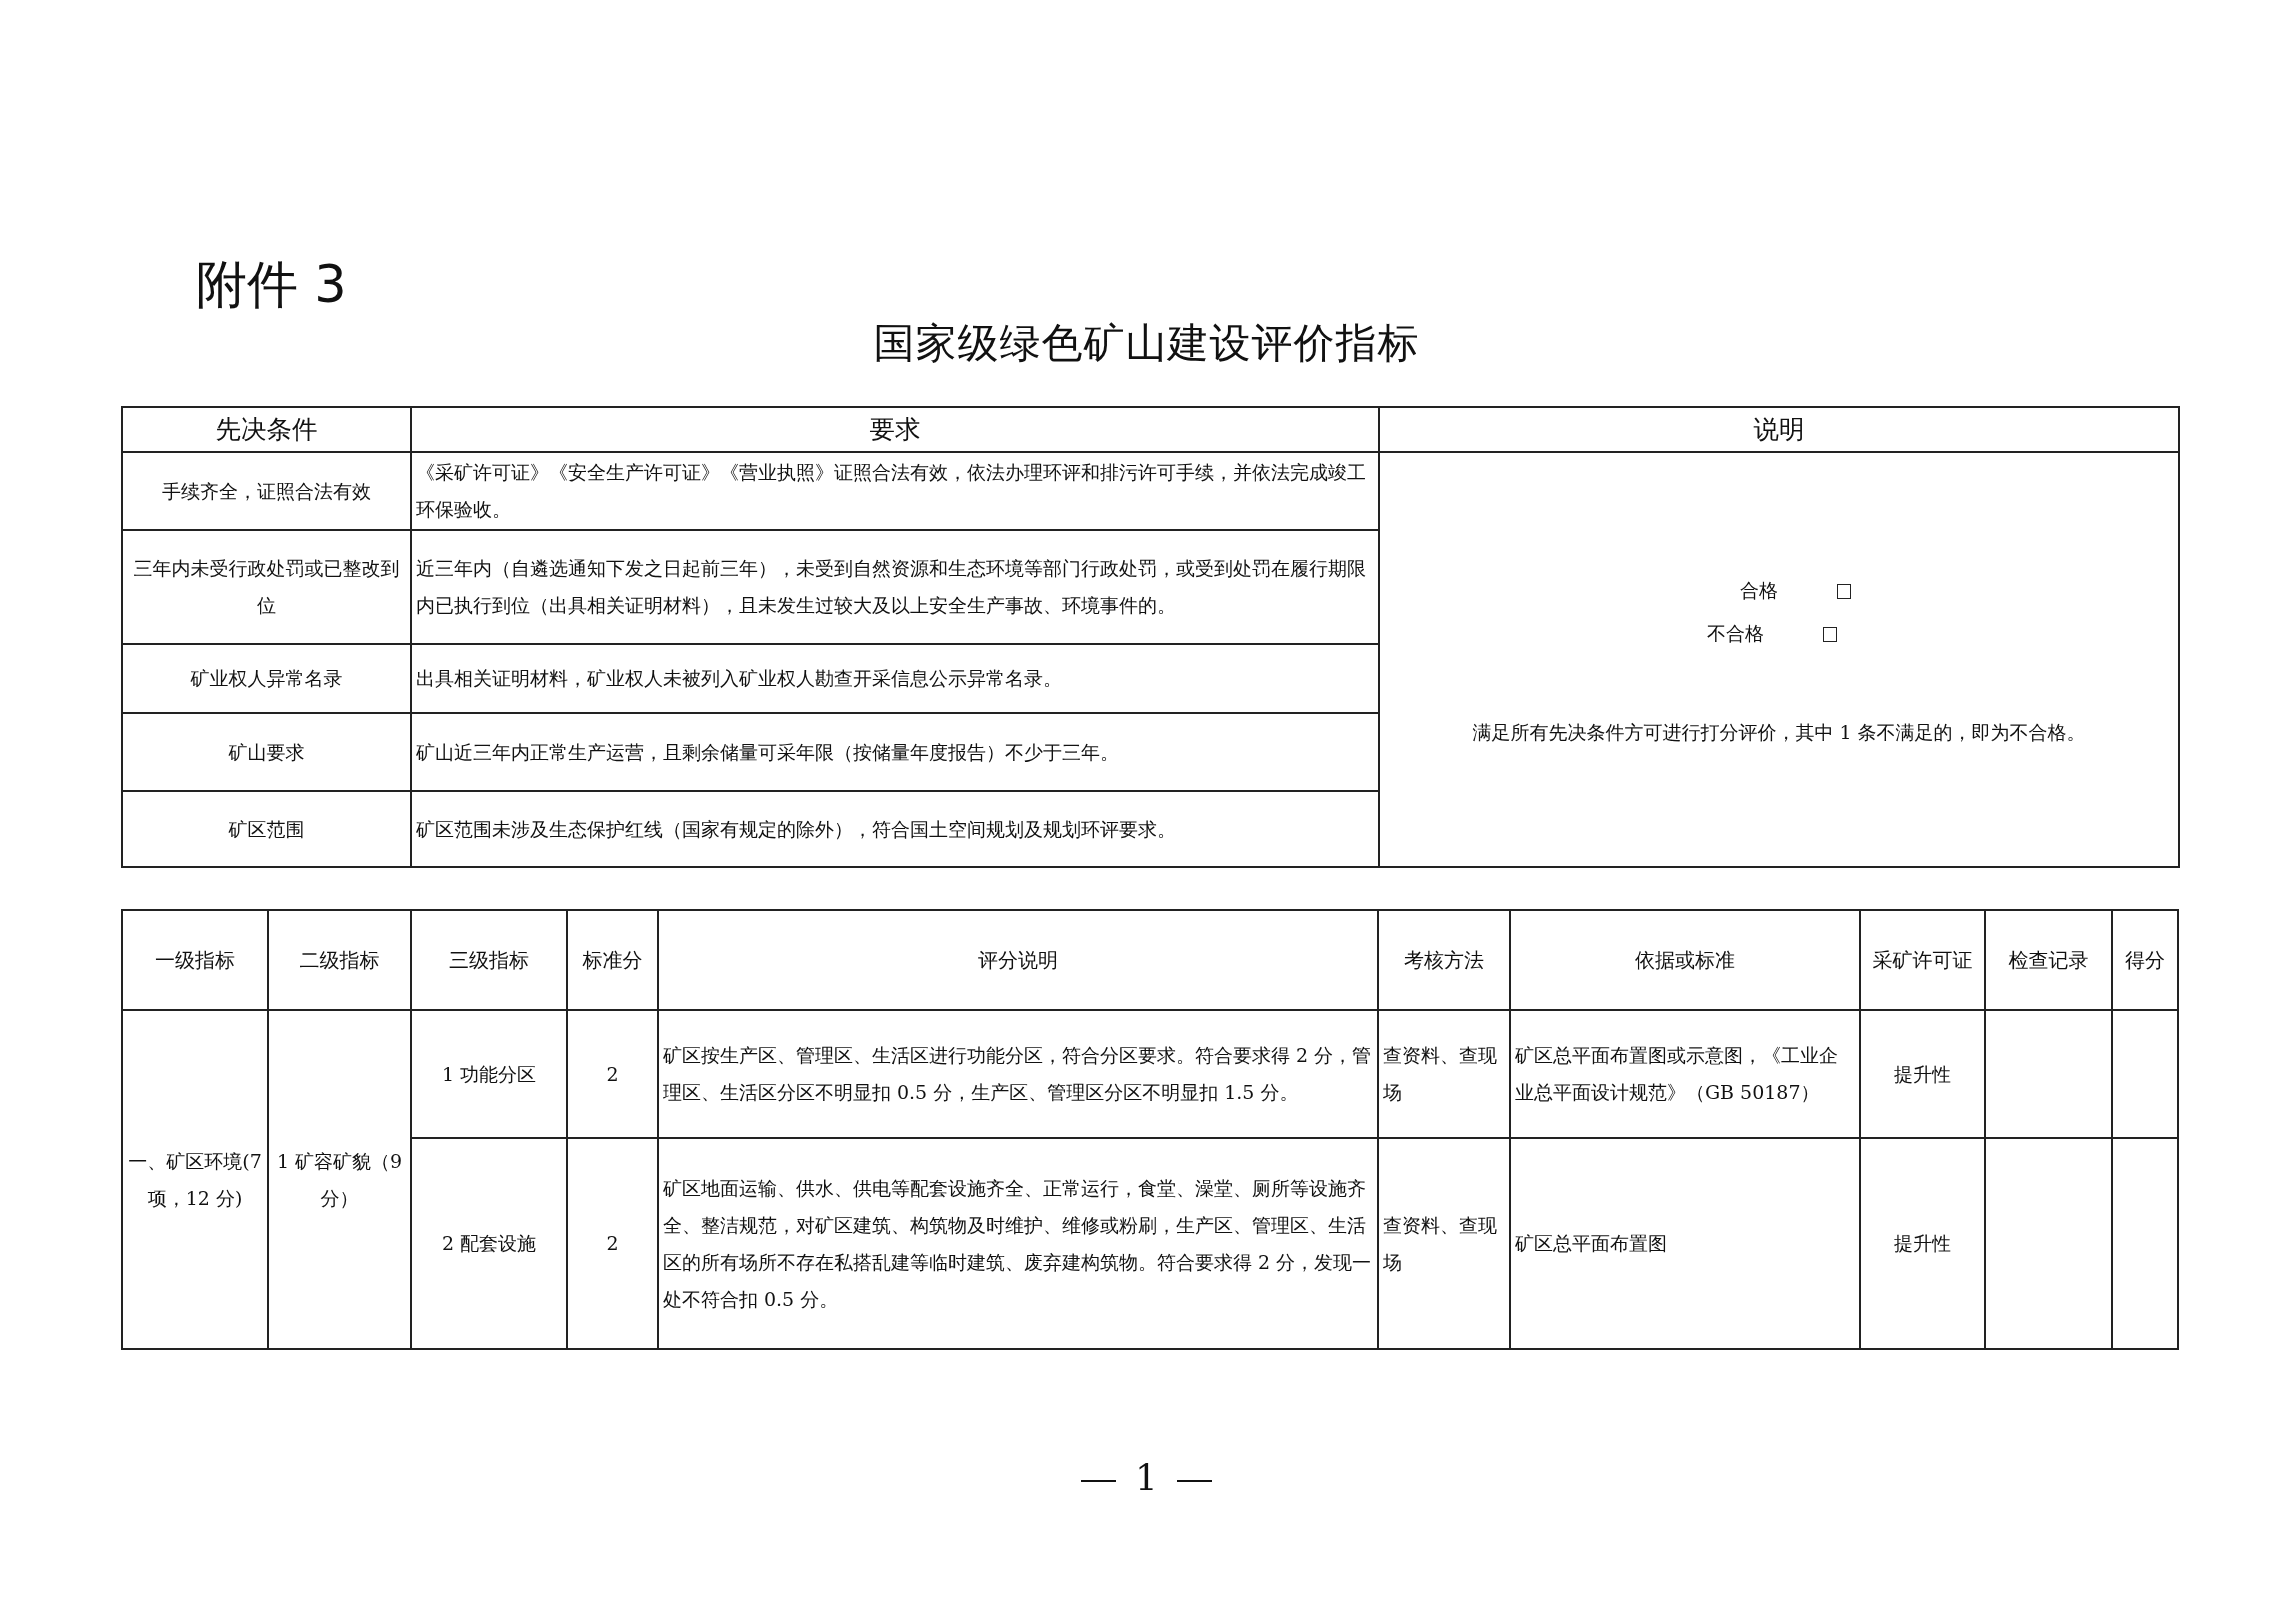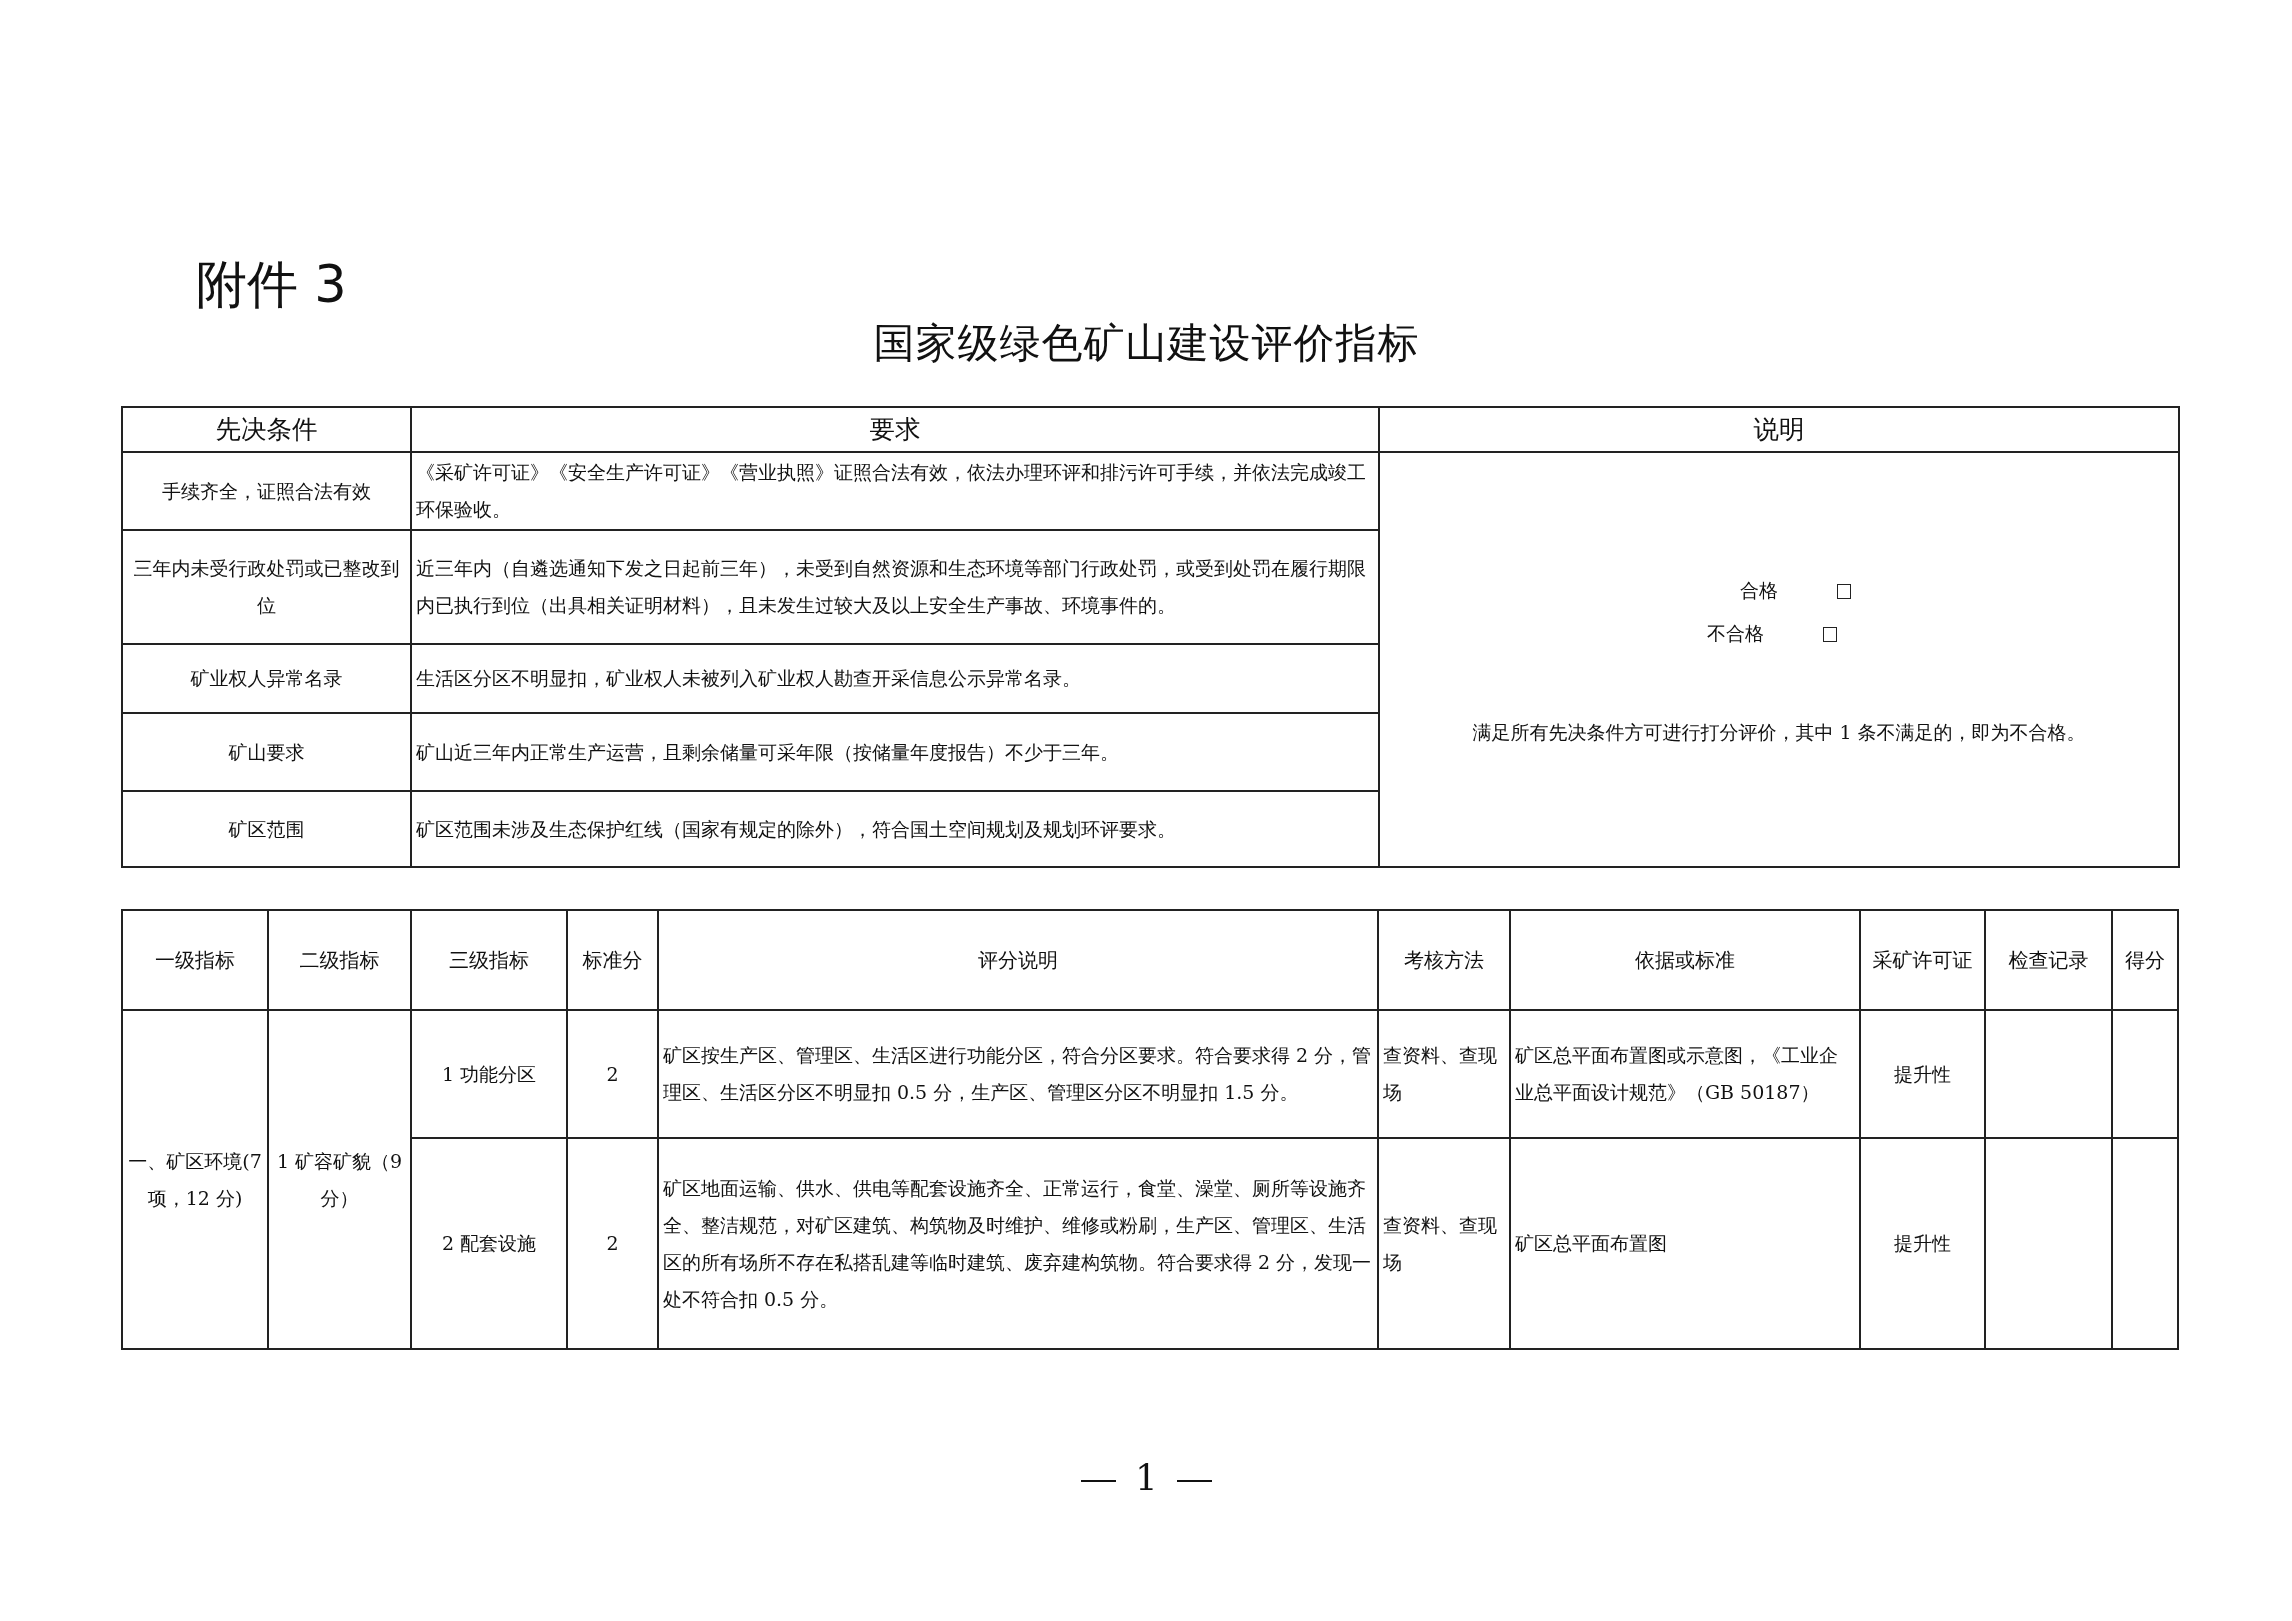--- a/index.html
+++ b/index.html
@@ -58,21 +58,21 @@
       </div>
       <div class="note">满足所有先决条件方可进行打分评价，其中 1 条不满足的，即为不合格。</div>
     </td>
   </tr>
   <tr style="height:114px">
     <td class="c">三年内未受行政处罚或已整改到位</td>
     <td class="l">近三年内（自遴选通知下发之日起前三年），未受到自然资源和生态环境等部门行政处罚，或受到处罚在履行期限内已执行到位（出具相关证明材料），且未发生过较大及以上安全生产事故、环境事件的。</td>
   </tr>
   <tr style="height:69px">
     <td class="c">矿业权人异常名录</td>
-    <td class="l">生活区分区不明显扣，矿业权人未被列入矿业权人勘查开采信息公示异常名录。</td>
+    <td class="l">出具相关证明材料，矿业权人未被列入矿业权人勘查开采信息公示异常名录。</td>
   </tr>
   <tr style="height:78px">
     <td class="c">矿山要求</td>
     <td class="l">矿山近三年内正常生产运营，且剩余储量可采年限（按储量年度报告）不少于三年。</td>
   </tr>
   <tr style="height:76px">
     <td class="c">矿区范围</td>
     <td class="l">矿区范围未涉及生态保护红线（国家有规定的除外），符合国土空间规划及规划环评要求。</td>
   </tr>
 </tbody>

